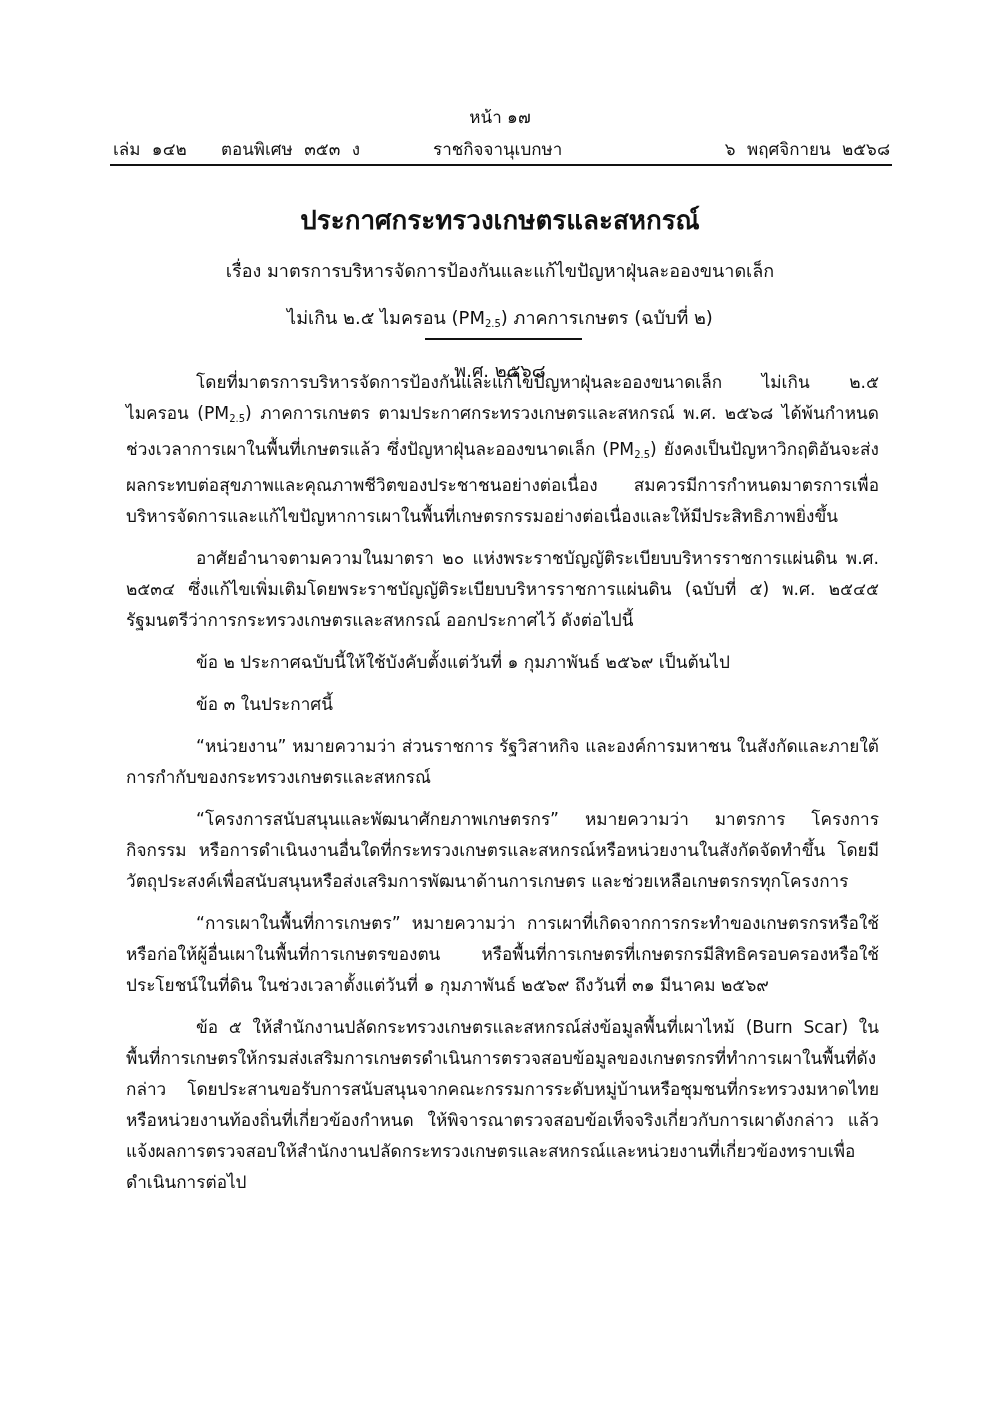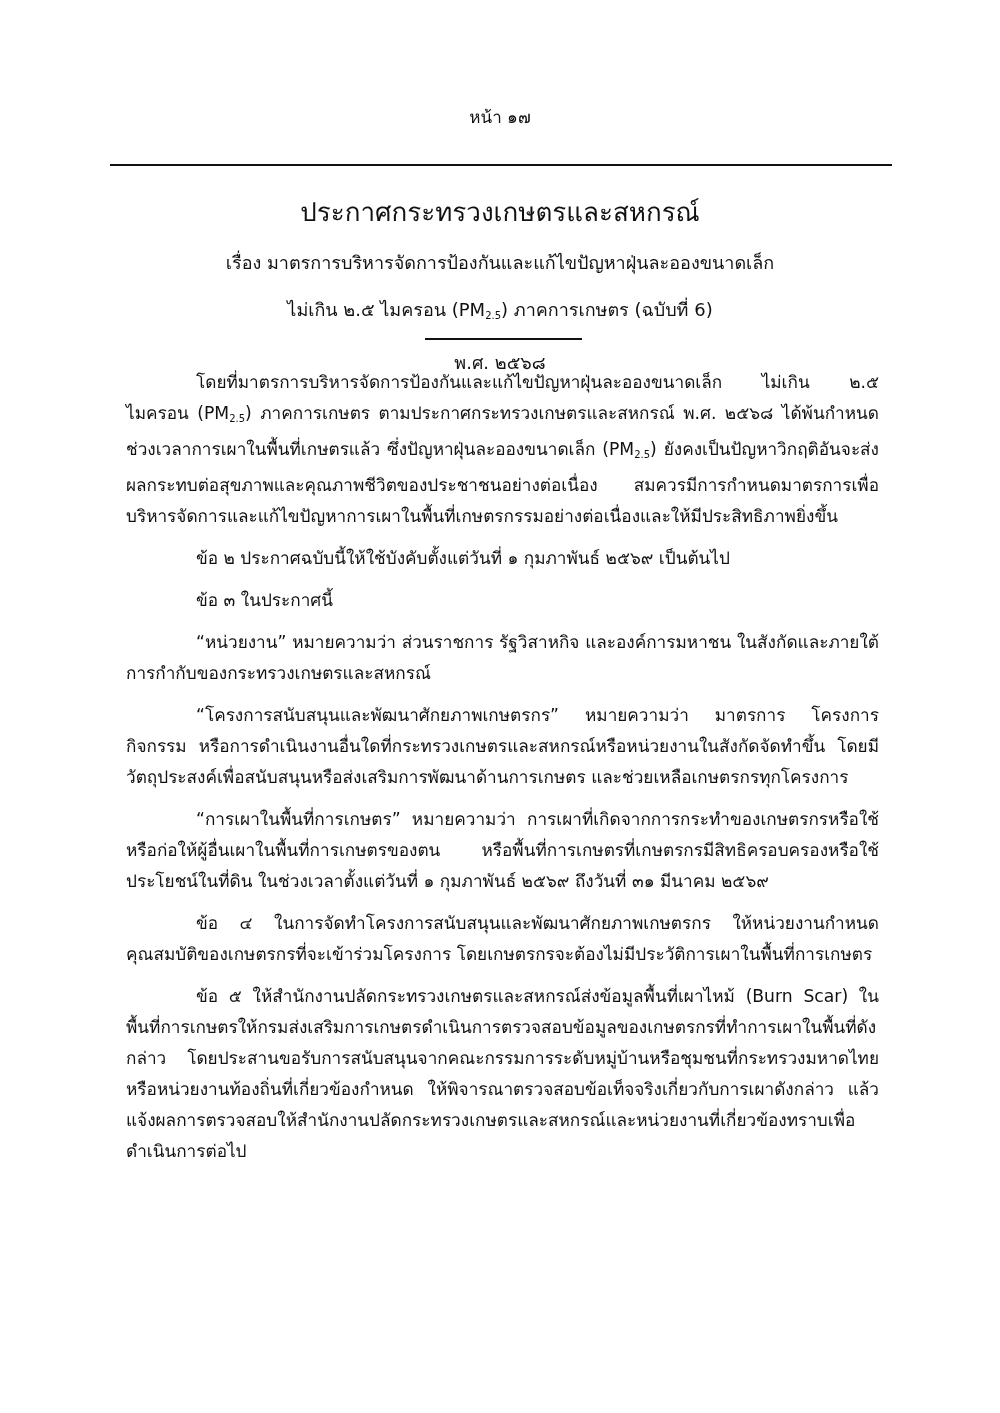--- a/index.html
+++ b/index.html
@@ -50,22 +50,22 @@
     }
     .title-block {
       position: absolute;
       top: 193px;
       left: 0; width: 1000px;
       text-align: center;
     }
     .main-title {
       font-size: 26px;
       line-height: 38px;
-      margin: 0;
-      font-weight: normal;
+      margin: 8px;
+      font-weight: bold;
     }
     .sub-title {
       font-size: 18px;
       line-height: 31px;
       margin: 16px;
     }
     .sub { font-size: 10px; vertical-align: -3px; }
     .title-rule {
       position: absolute;
       top: 338px;
@@ -88,36 +88,41 @@
       text-indent: 70px;
     }
   </style>
 </head>
 <body>
 
 <div class="page">
 
   <div class="page-num">หน้า ๑๗</div>
 
+  <div class="running-header">
+    <span class="rh-left"><span>เล่ม ๑๔๒</span>   <span>ตอนพิเศษ ๓๕๓ ง</span></span>
+    <span class="rh-center">ราชกิจจานุเบกษา</span>
+    <span class="rh-right">๖ พฤศจิกายน ๒๕๖๘</span>
+  </div>
 
   <div class="header-rule"></div>
 
   <div class="title-block">
     <h1 class="main-title">ประกาศกระทรวงเกษตรและสหกรณ์</h1>
     <p class="sub-title">เรื่อง มาตรการบริหารจัดการป้องกันและแก้ไขปัญหาฝุ่นละอองขนาดเล็ก</p>
-    <p class="sub-title"><span>ไม่เกิน ๒.๕ ไมครอน (PM</span><span class="sub">2.5</span><span>) ภาคการเกษตร (ฉบับที่ 6)</span></p>
+    <p class="sub-title"><span>ไม่เกิน ๒.๕ ไมครอน (PM</span><span class="sub">2.5</span><span>) ภาคการเกษตร (ฉบับที่ ๒)</span></p>
     <p class="sub-title">พ.ศ. ๒๕๖๘</p>
   </div>
 
   <div class="title-rule"></div>
 
   <div class="body-text">
     <p><span>โดยที่มาตรการบริหารจัดการป้องกันและแก้ไขปัญหาฝุ่นละอองขนาดเล็ก ไม่เกิน ๒.๕ ไมครอน (PM</span><span class="sub">2.5</span><span>) ภาคการเกษตร ตามประกาศกระทรวงเกษตรและสหกรณ์ พ.ศ. ๒๕๖๘ ได้พ้นกำหนดช่วงเวลาการเผาในพื้นที่เกษตรแล้ว ซึ่งปัญหาฝุ่นละอองขนาดเล็ก (PM</span><span class="sub">2.5</span><span>) ยังคงเป็นปัญหาวิกฤติอันจะส่งผลกระทบต่อสุขภาพและคุณภาพชีวิตของประชาชนอย่างต่อเนื่อง สมควรมีการกำหนดมาตรการเพื่อบริหารจัดการและแก้ไขปัญหาการเผาในพื้นที่เกษตรกรรมอย่างต่อเนื่องและให้มีประสิทธิภาพยิ่งขึ้น</span></p>
+    <p>อาศัยอำนาจตามความในมาตรา ๒๐ แห่งพระราชบัญญัติระเบียบบริหารราชการแผ่นดิน พ.ศ. ๒๕๓๔ ซึ่งแก้ไขเพิ่มเติมโดยพระราชบัญญัติระเบียบบริหารราชการแผ่นดิน (ฉบับที่ ๕) พ.ศ. ๒๕๔๕ รัฐมนตรีว่าการกระทรวงเกษตรและสหกรณ์ ออกประกาศไว้ ดังต่อไปนี้</p>
     <p>ข้อ ๒ ประกาศฉบับนี้ให้ใช้บังคับตั้งแต่วันที่ ๑ กุมภาพันธ์ ๒๕๖๙ เป็นต้นไป</p>
     <p>ข้อ ๓ ในประกาศนี้</p>
     <p>“หน่วยงาน” หมายความว่า ส่วนราชการ รัฐวิสาหกิจ และองค์การมหาชน ในสังกัดและภายใต้การกำกับของกระทรวงเกษตรและสหกรณ์</p>
     <p>“โครงการสนับสนุนและพัฒนาศักยภาพเกษตรกร” หมายความว่า มาตรการ โครงการ กิจกรรม หรือการดำเนินงานอื่นใดที่กระทรวงเกษตรและสหกรณ์หรือหน่วยงานในสังกัดจัดทำขึ้น โดยมีวัตถุประสงค์เพื่อสนับสนุนหรือส่งเสริมการพัฒนาด้านการเกษตร และช่วยเหลือเกษตรกรทุกโครงการ</p>
     <p>“การเผาในพื้นที่การเกษตร” หมายความว่า การเผาที่เกิดจากการกระทำของเกษตรกรหรือใช้หรือก่อให้ผู้อื่นเผาในพื้นที่การเกษตรของตน หรือพื้นที่การเกษตรที่เกษตรกรมีสิทธิครอบครองหรือใช้ประโยชน์ในที่ดิน ในช่วงเวลาตั้งแต่วันที่ ๑ กุมภาพันธ์ ๒๕๖๙ ถึงวันที่ ๓๑ มีนาคม ๒๕๖๙</p>
-    <p>ข้อ ๔ ในการจัดทำโครงการสนับสนุนและพัฒนาศักยภาพเกษตรกร ให้หน่วยงานกำหนดคุณสมบัติของเกษตรกรที่จะเข้าร่วมโครงการ โดยเกษตรกรจะต้องไม่มีประวัติการเผาในพื้นที่การเกษตร</p>
     <p>ข้อ ๕ ให้สำนักงานปลัดกระทรวงเกษตรและสหกรณ์ส่งข้อมูลพื้นที่เผาไหม้ (Burn Scar) ในพื้นที่การเกษตรให้กรมส่งเสริมการเกษตรดำเนินการตรวจสอบข้อมูลของเกษตรกรที่ทำการเผาในพื้นที่ดังกล่าว โดยประสานขอรับการสนับสนุนจากคณะกรรมการระดับหมู่บ้านหรือชุมชนที่กระทรวงมหาดไทยหรือหน่วยงานท้องถิ่นที่เกี่ยวข้องกำหนด ให้พิจารณาตรวจสอบข้อเท็จจริงเกี่ยวกับการเผาดังกล่าว แล้วแจ้งผลการตรวจสอบให้สำนักงานปลัดกระทรวงเกษตรและสหกรณ์และหน่วยงานที่เกี่ยวข้องทราบเพื่อดำเนินการต่อไป</p>
   </div>
 
 </div>
 
 </body></html>

